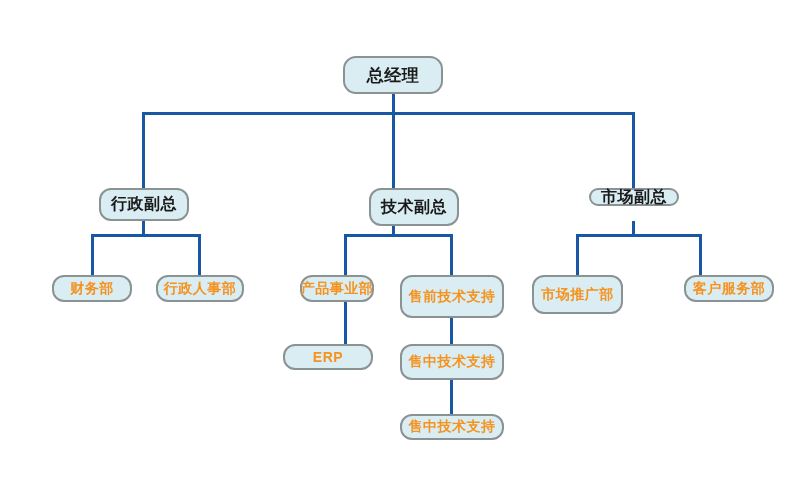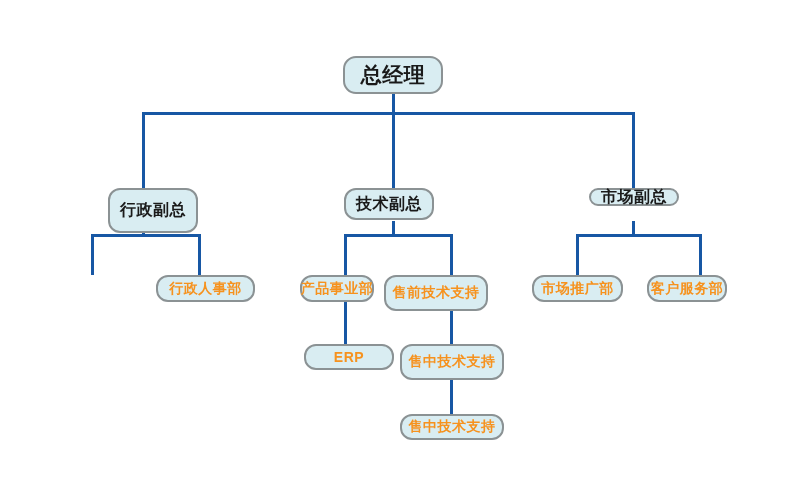--- a/index.html
+++ b/index.html
@@ -22,21 +22,21 @@
     align-items: center;
     justify-content: center;
     background: var(--fill, #d9edf2);
     border: 2px solid var(--border, #8b9294);
     border-radius: 12px;
     font-weight: bold;
     white-space: nowrap;
     z-index: 2;
     letter-spacing: 0.5px;
   }
-  .lv1 { font-size: 21px; color: var(--txt-exec, #1a1a1a); border-radius: 13px; }
+  .lv1 { font-size: 17px; color: var(--txt-exec, #1a1a1a); border-radius: 13px; }
   .lv2 { font-size: 16px; color: var(--txt-exec, #1a1a1a); }
   .lv3 { font-size: 14px; color: var(--txt-dept, #f6921e); }
   .line {
     position: absolute;
     background: var(--line, #1757a4);
     z-index: 1;
   }
   .line.v { width: 3px; }
   .line.h { height: 3px; }
 </style>
@@ -64,27 +64,28 @@
   <div class="line v" style="left:450px;top:301px;height:44px"></div>
   <div class="line v" style="left:450px;top:370px;height:45px"></div>
 
   <div class="line v" style="left:632px;top:221px;height:14px"></div>
   <div class="line h" style="left:576px;top:234px;width:125px"></div>
   <div class="line v" style="left:576px;top:234px;height:41px"></div>
   <div class="line v" style="left:699px;top:234px;height:41px"></div>
 
   <div class="node lv1" style="left:343px;top:56px;width:100px;height:38px">总经理</div>
 
-  <div class="node lv2" style="left:108px;top:188px;width:90px;height:45px">行政副总</div>
-  <div class="node lv2" style="left:344px;top:188px;width:90px;height:32px">技术副总</div>
+  <div class="node lv2" style="left:99px;top:188px;width:90px;height:33px">行政副总</div>
+  <div class="node lv2" style="left:369px;top:188px;width:90px;height:38px">技术副总</div>
   <div class="node lv2" style="left:589px;top:188px;width:90px;height:18px">市场副总</div>
 
-  <div class="node lv3" style="left:156px;top:275px;width:99px;height:27px">行政人事部</div>
+  <div class="node lv3" style="left:52px;top:275px;width:80px;height:27px">财务部</div>
+  <div class="node lv3" style="left:156px;top:275px;width:88px;height:27px">行政人事部</div>
   <div class="node lv3" style="left:300px;top:275px;width:74px;height:27px">产品事业部</div>
-  <div class="node lv3" style="left:384px;top:275px;width:104px;height:36px">售前技术支持</div>
-  <div class="node lv3" style="left:532px;top:275px;width:91px;height:27px">市场推广部</div>
-  <div class="node lv3" style="left:647px;top:275px;width:80px;height:27px">客户服务部</div>
+  <div class="node lv3" style="left:400px;top:275px;width:104px;height:43px">售前技术支持</div>
+  <div class="node lv3" style="left:532px;top:275px;width:91px;height:39px">市场推广部</div>
+  <div class="node lv3" style="left:684px;top:275px;width:90px;height:27px">客户服务部</div>
 
-  <div class="node lv3" style="left:304px;top:344px;width:90px;height:26px">ERP</div>
+  <div class="node lv3" style="left:283px;top:344px;width:90px;height:26px">ERP</div>
   <div class="node lv3" style="left:400px;top:344px;width:104px;height:36px">售中技术支持</div>
   <div class="node lv3" style="left:400px;top:414px;width:104px;height:26px">售中技术支持</div>
 
 </div>
 
 </body></html>

